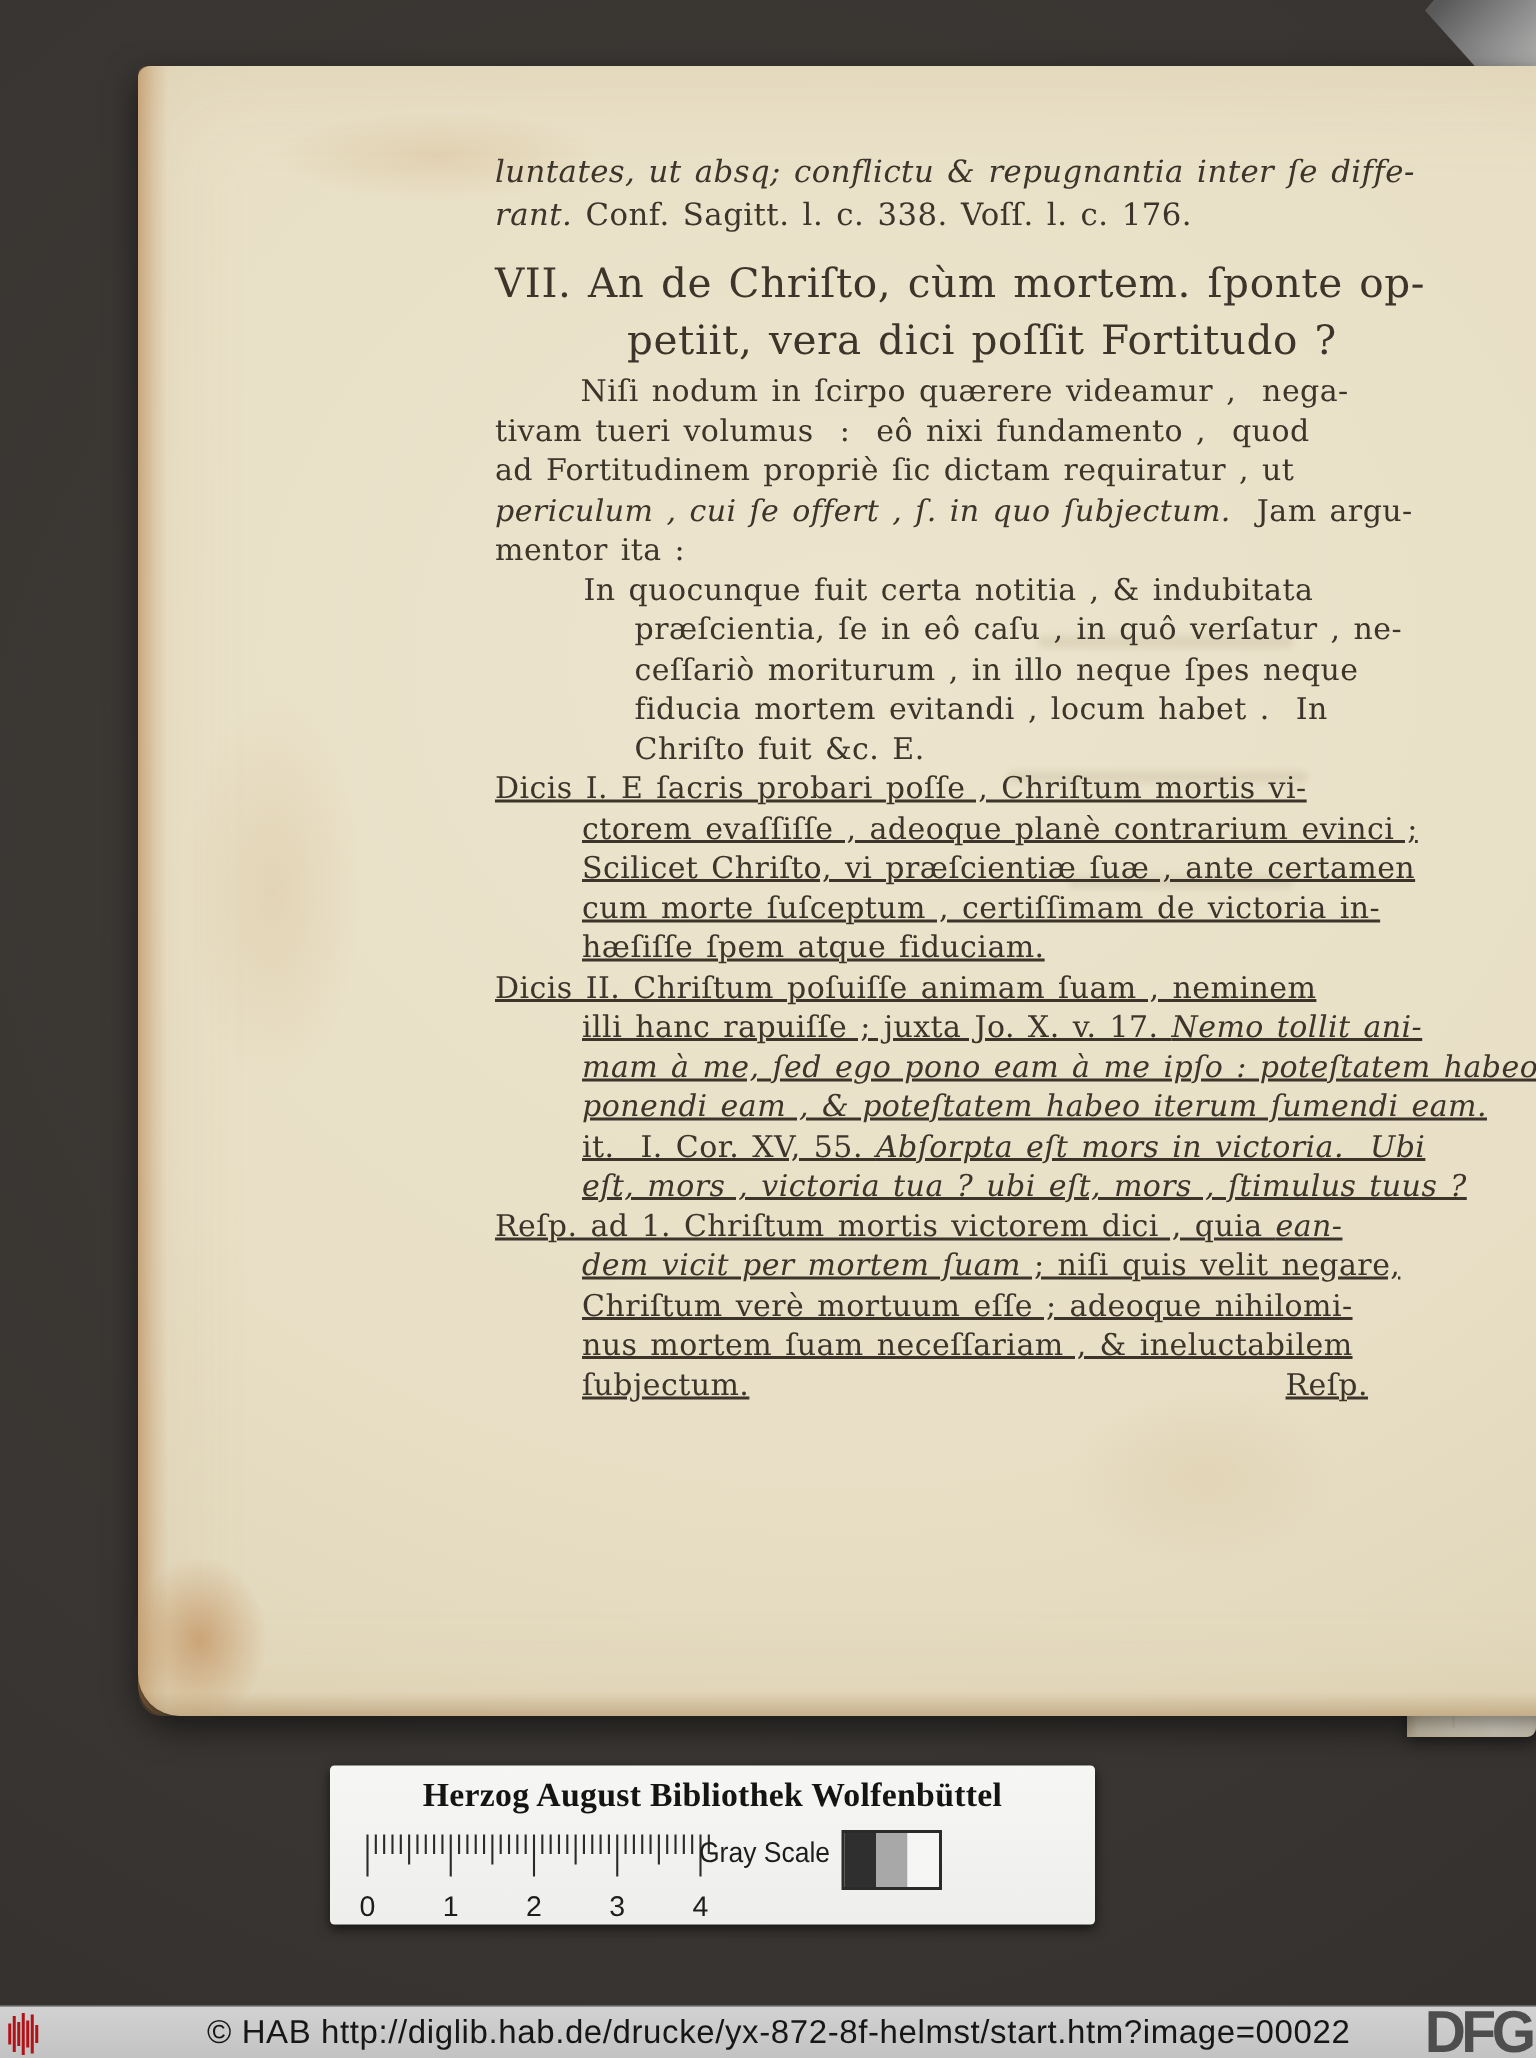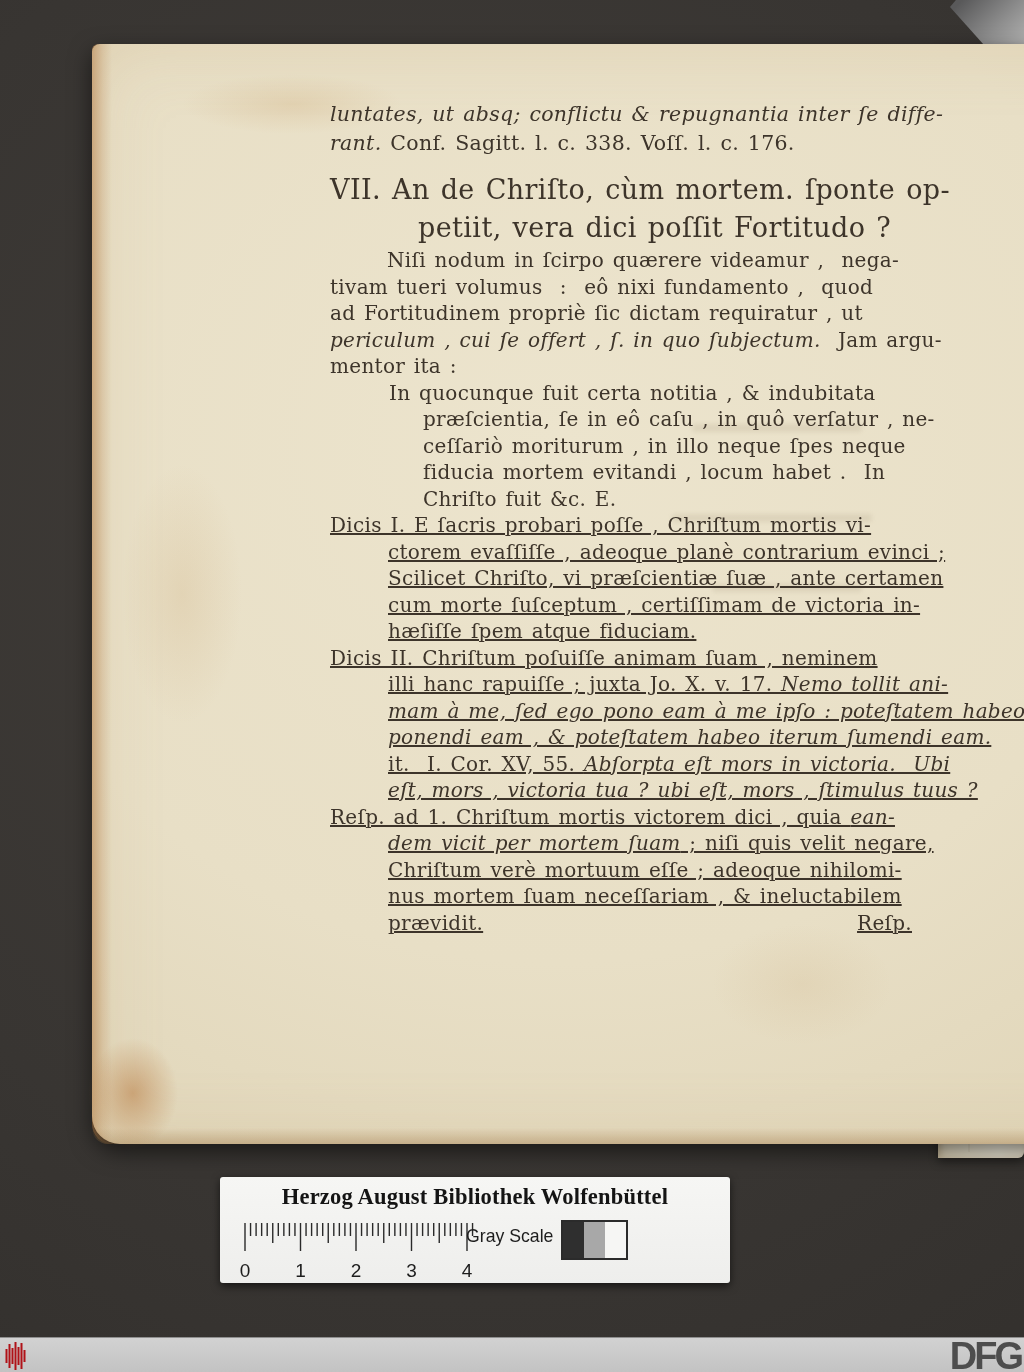--- a/index.html
+++ b/index.html
@@ -177,21 +177,21 @@
           <div class="line"><span class="it">ponendi eam , &amp; poteſtatem habeo iterum ſumendi eam.</span></div>
           <div class="line"><span>it. &nbsp;I. Cor. XV, 55. </span><span class="it">Abſorpta eſt mors in victoria. &nbsp;Ubi</span></div>
           <div class="line"><span class="it">eſt, mors , victoria tua ? ubi eſt, mors , ſtimulus tuus ?</span></div>
         </div>
         <div class="para st-hang">
           <div class="line"><span>Reſp. ad 1. Chriſtum mortis victorem dici , quia </span><span class="it">ean-</span></div>
           <div class="line"><span class="it">dem vicit per mortem ſuam</span><span> ; niſi quis velit negare,</span></div>
           <div class="line"><span>Chriſtum verè mortuum eſſe ; adeoque nihilomi-</span></div>
           <div class="line"><span>nus mortem ſuam neceſſariam , &amp; ineluctabilem</span></div>
           <div class="line split">
-            <span>prævidit.</span>
+            <span>ſubjectum.</span>
             <span>Reſp.</span>
           </div>
         </div>
       </div>
   </div>
 </div>
 
 <div class="card">
   <div class="card-title">Herzog August Bibliothek Wolfenbüttel</div>
   <svg class="ruler-svg" width="244" height="60" id="ruler-svg">
@@ -254,14 +254,15 @@
 <div class="footer">
   <svg class="hab-mark" width="22" height="30" viewBox="0 0 22 30">
     <rect x="0.5" y="8" width="2" height="14" fill="#b01218"></rect>
     <rect x="3.5" y="3" width="2" height="24" fill="#b01218"></rect>
     <rect x="6.5" y="7" width="2" height="16" fill="#b01218"></rect>
     <rect x="9.5" y="1" width="2" height="28" fill="#b01218"></rect>
     <rect x="12.5" y="6" width="2" height="18" fill="#b01218"></rect>
     <rect x="15.5" y="2" width="2" height="26" fill="#b01218"></rect>
     <rect x="18.5" y="9" width="2" height="12" fill="#b01218"></rect>
   </svg>
+  <div class="copyright">© HAB http://diglib.hab.de/drucke/yx-872-8f-helmst/start.htm?image=00022</div>
   <div class="dfg">DFG</div>
 </div>
 
 </body></html>

